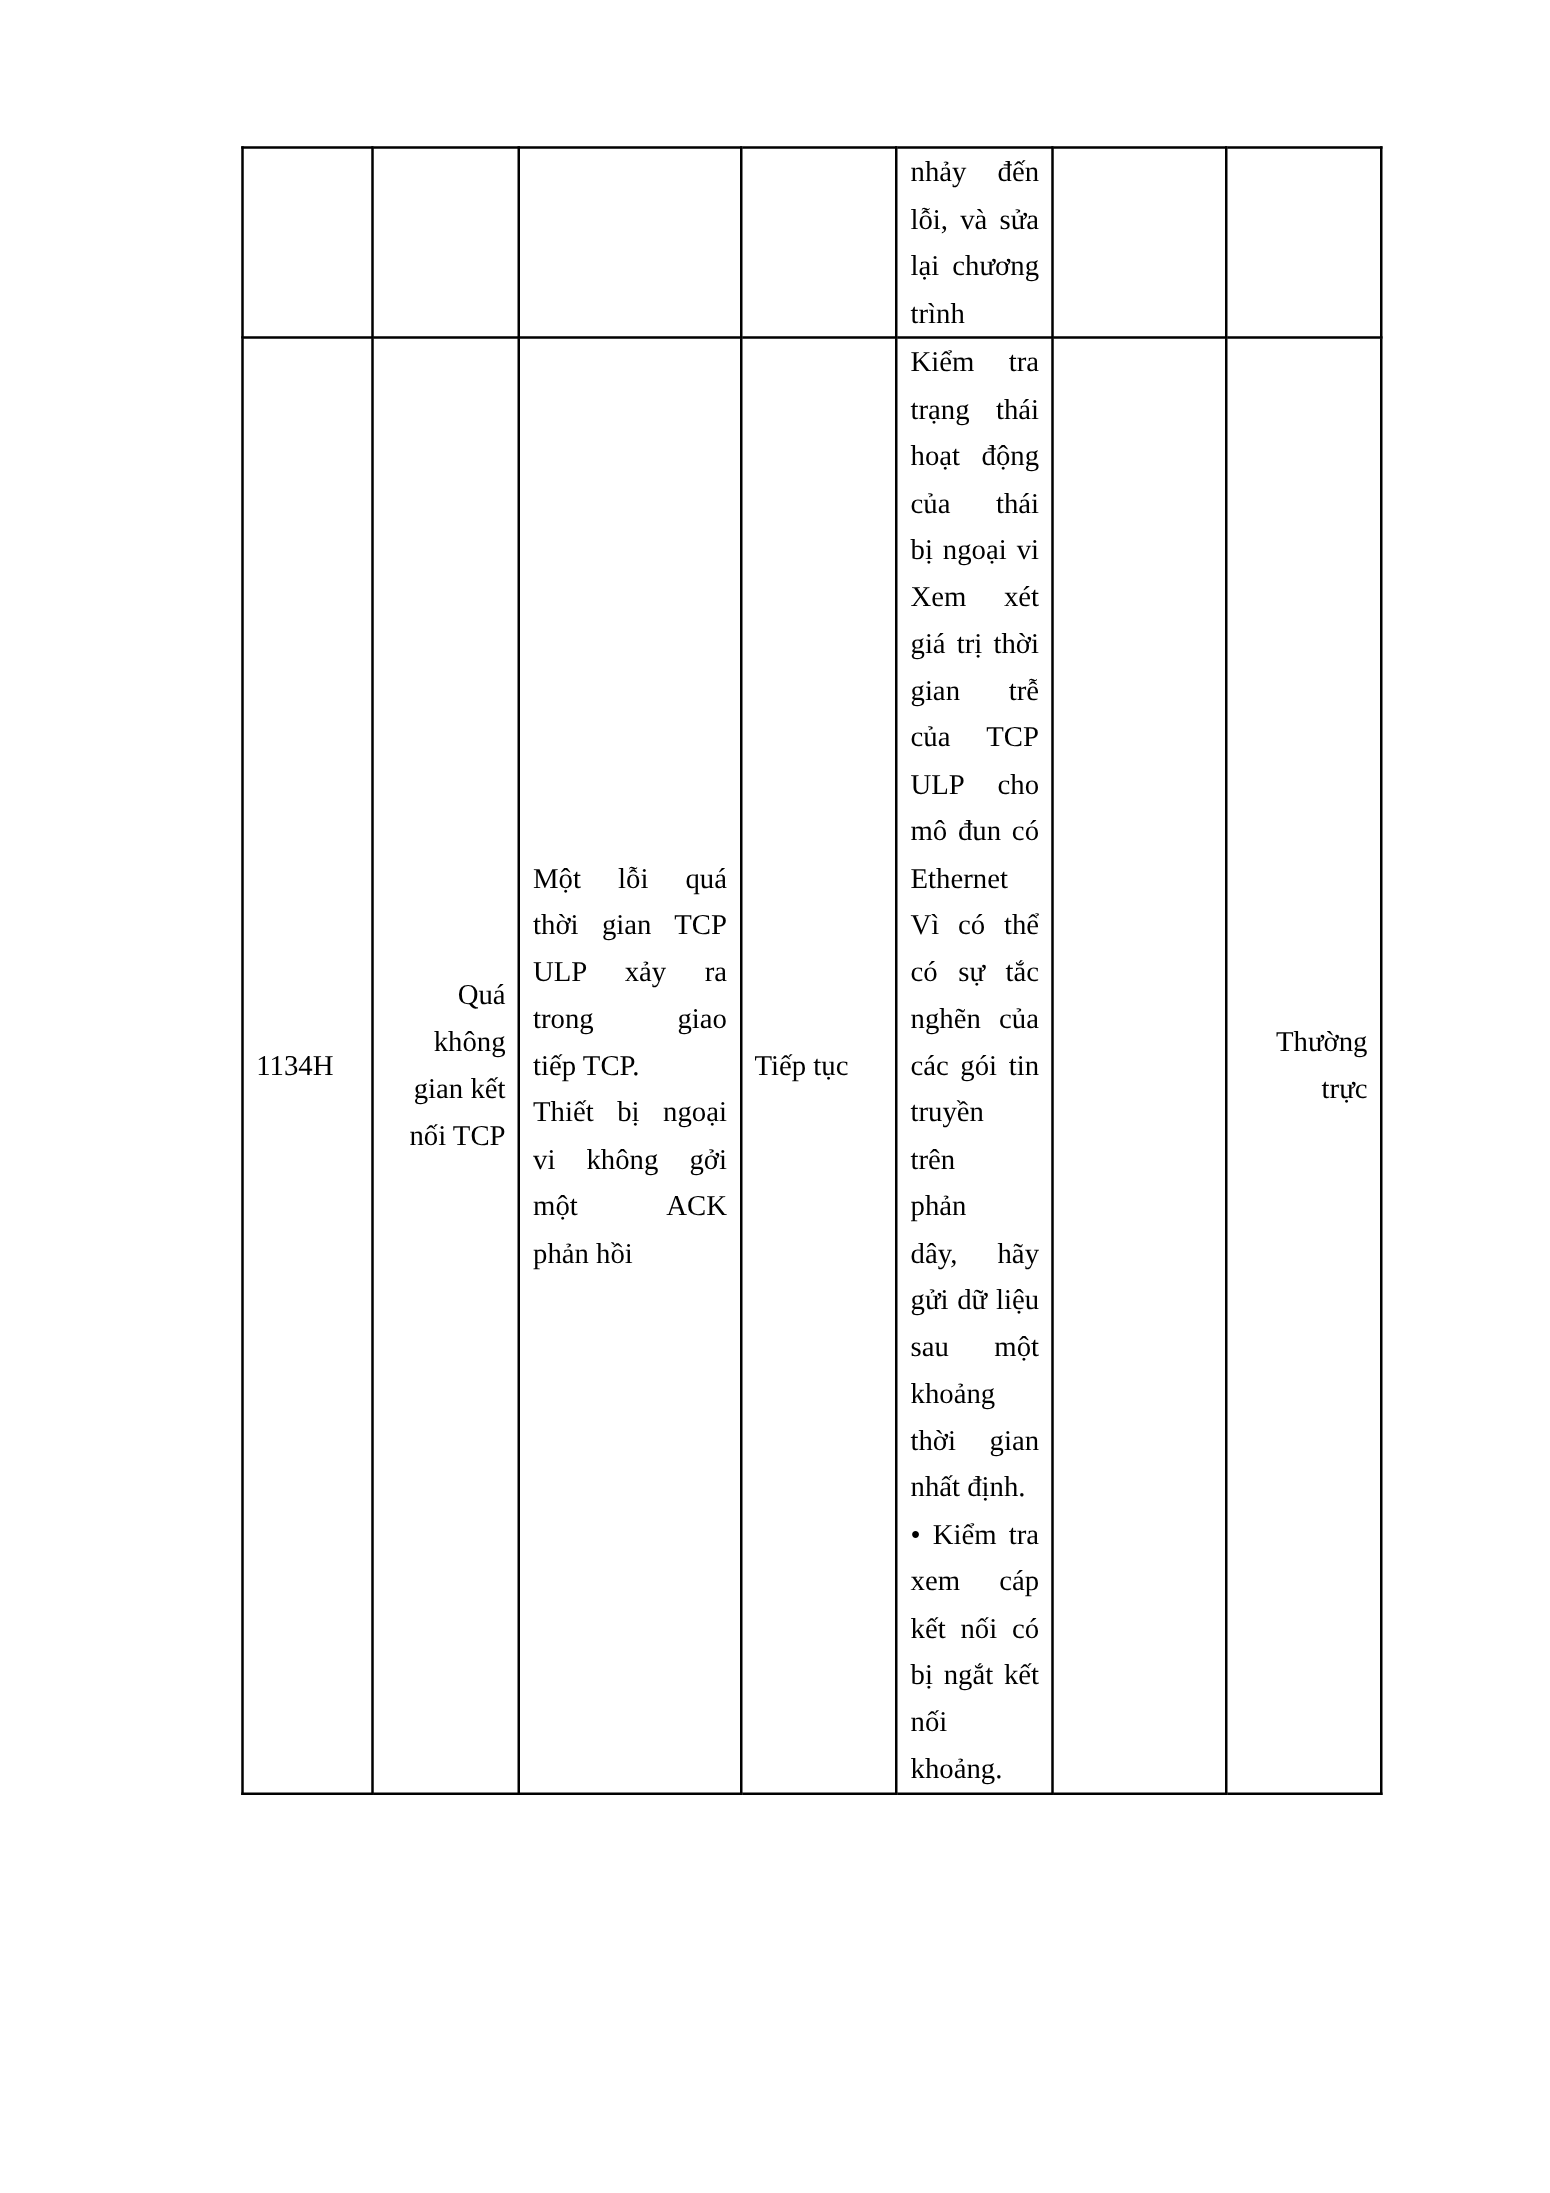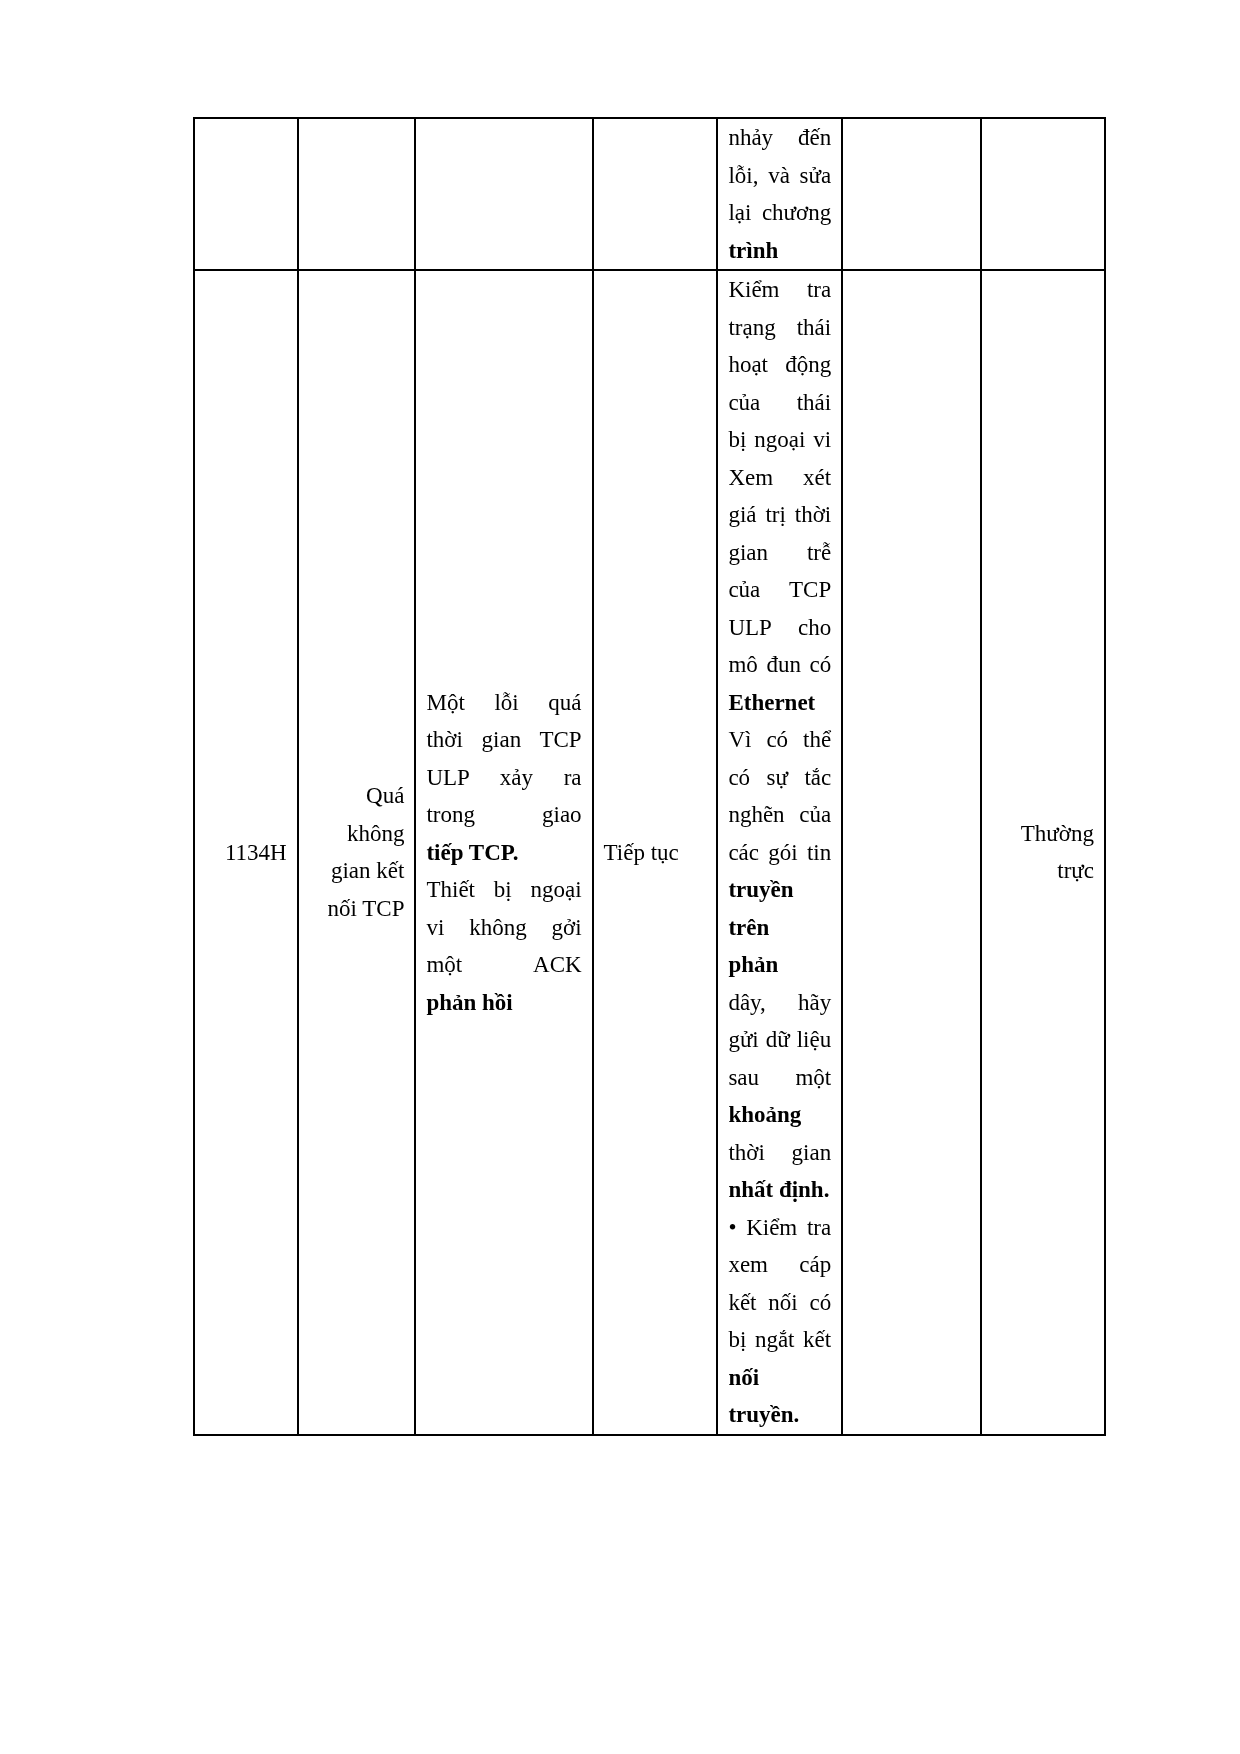--- a/index.html
+++ b/index.html
@@ -2,29 +2,29 @@
 <html><head>
 <meta charset="utf-8">
 <style>
   html, body { margin:0; padding:0; background:#ffffff; }
   body { width:1240px; height:1754px; position:relative; overflow:hidden;
          font-family:"Liberation Serif", "DejaVu Serif", serif; color:#000; }
   table.err { position:absolute; left:193px; top:117px; border-collapse:collapse;
               table-layout:fixed; width:913px; }
   table.err td { border:2.5px solid #000; padding:0 10px; font-size:23px; line-height:37.5px;
                  vertical-align:middle; }
-  td.c1 { width:81px; text-align:right; padding:0 4px; }
+  td.c1 { width:81px; text-align:left; padding:0 4px; }
   td.c2 { width:95px; text-align:right; padding:0 6px; }
   td.c3 { width:154px; text-align:justify; }
   td.c4 { width:102px; text-align:left;margin-left:24px; }
   td.c5 { width:102px; text-align:justify; vertical-align:top; }
   td.c6 { width:116px; }
   td.c7 { width:101px; text-align:right; }
   .line { display:block; text-align:justify; text-align-last:justify; }
-  .line.last { text-align-last:left;font-weight:bold; }
+  .line.last { text-align-last:left; }
   tr.r1 td { height:149px; }
   tr.r2 td { height:1120px; }
 </style>
 </head>
 <body>
 
 <table class="err">
   <tbody>
       <tr class="r1">
     <td class="c1"></td>
@@ -83,21 +83,21 @@
           <span class="line">dây, hãy</span>
           <span class="line">gửi dữ liệu</span>
           <span class="line">sau một</span>
           <span class="line last">khoảng</span>
           <span class="line">thời gian</span>
           <span class="line last">nhất định.</span>
           <span class="line">• Kiểm tra</span>
           <span class="line">xem cáp</span>
           <span class="line">kết nối có</span>
           <span class="line">bị ngắt kết</span>
-          <span class="line last">nối truyền.</span>
+          <span class="line last">nối khoảng.</span>
         </td>
     <td class="c6"></td>
     <td class="c7">
       <span style="display:block">Thường</span>
       <span style="display:block">trực</span>
     </td>
   </tr>
 </tbody>
   </table>
 

